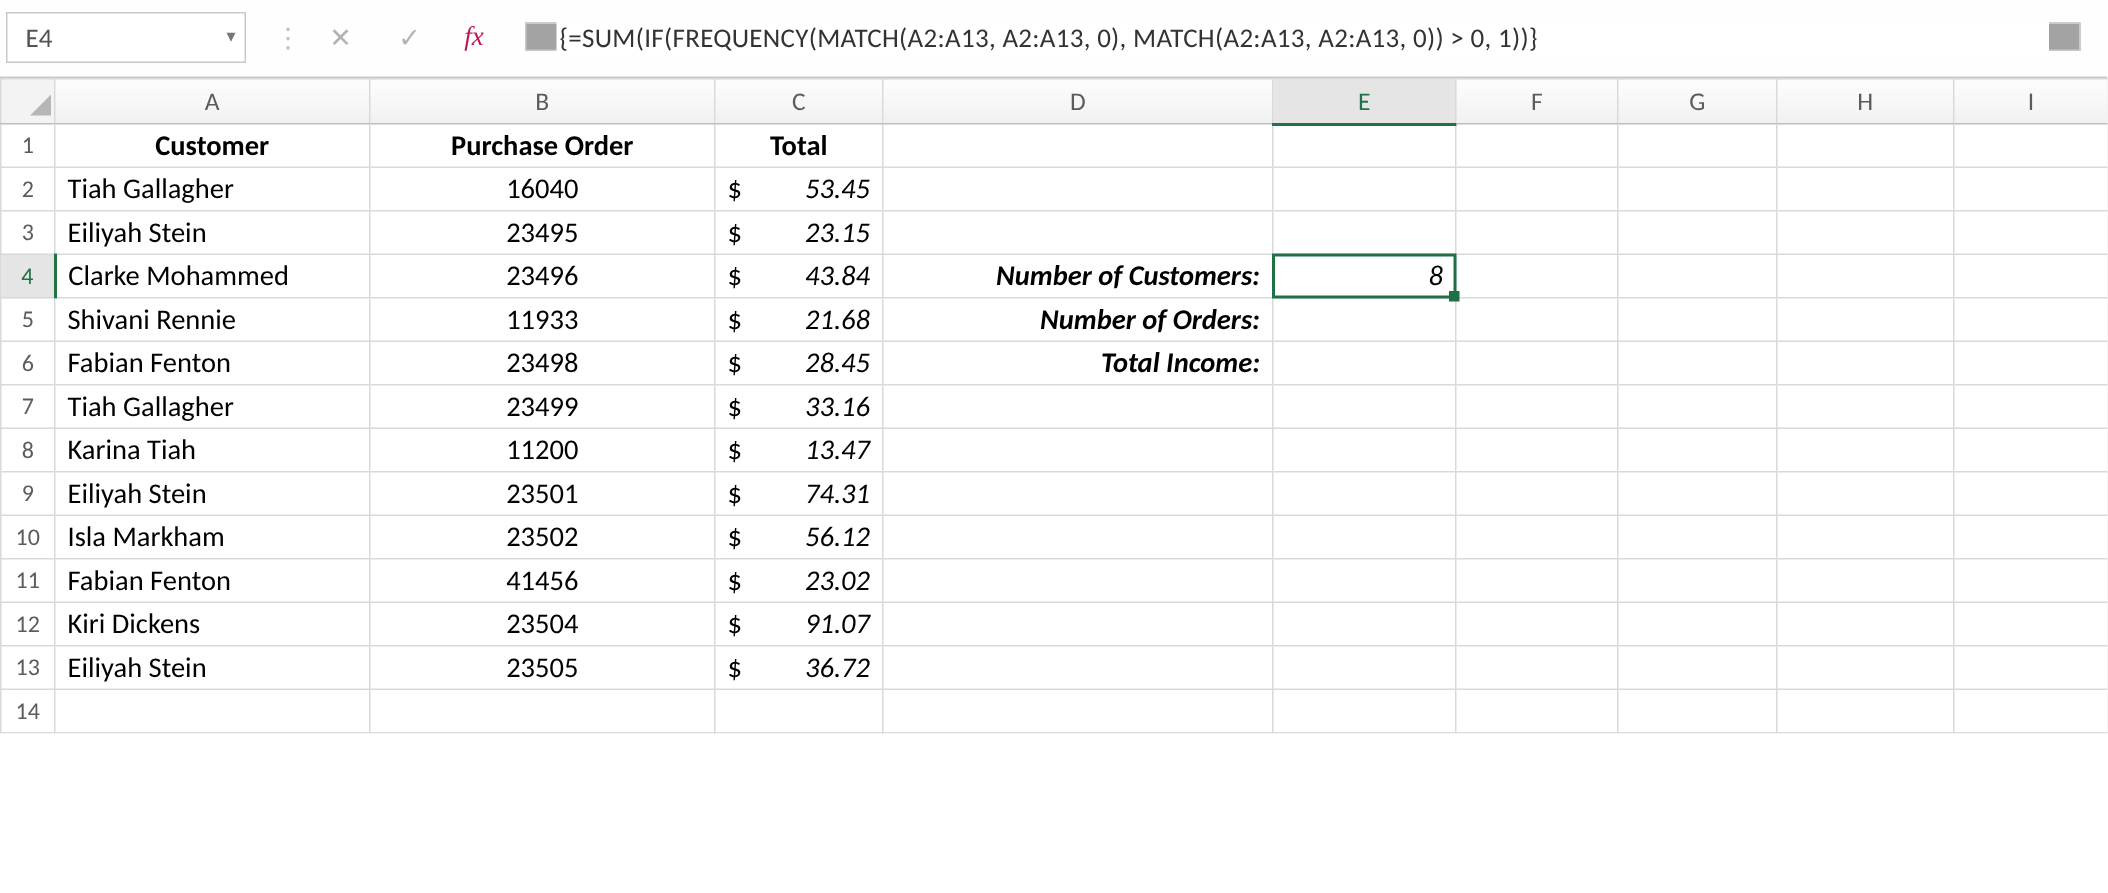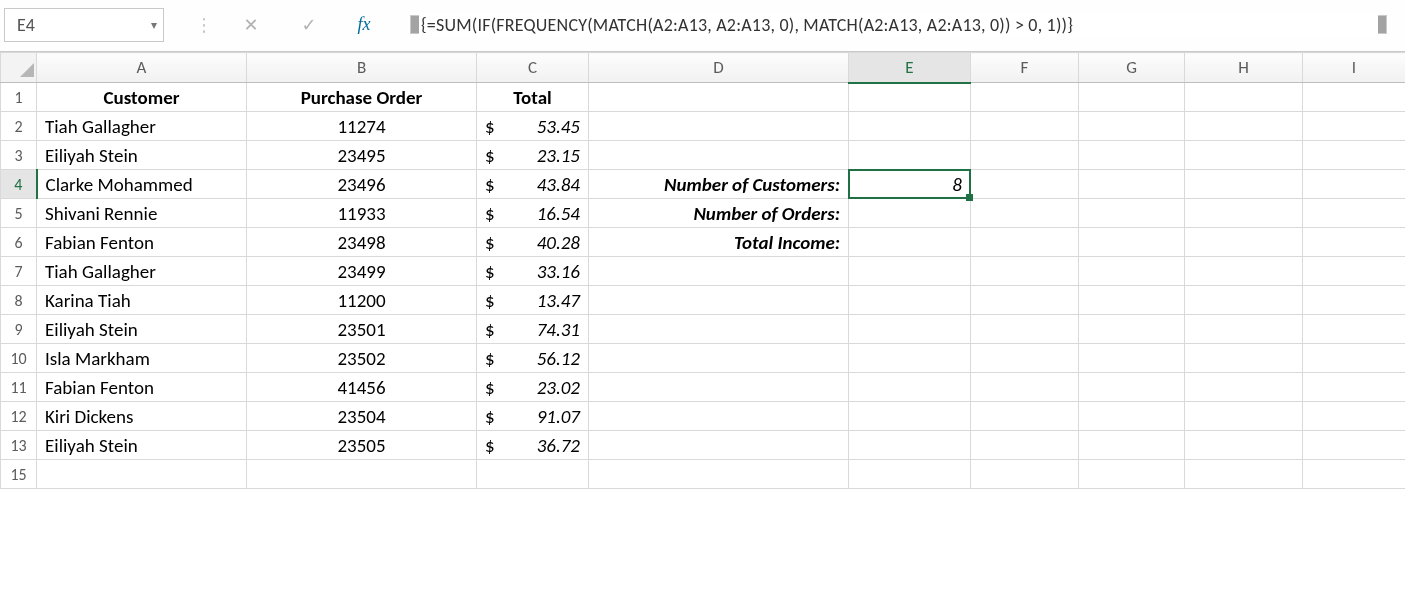--- a/index.html
+++ b/index.html
@@ -11,21 +11,21 @@
     color: #000;
     width: 1405px;
   }
   .formula-bar {
     display: flex;
     align-items: center;
     height: 52px;
     border-bottom: 1px solid #c9c9c9;
     background: #fefefe;
     padding: 6px 4px 8px 4px;
-    gap: 16px;
+    gap: 4px;
   }
   .name-box-wrap {
     display: flex;
     align-items: center;
     border: 1px solid #c9c9c9;
     background: #fff;
     width: 160px;
     height: 34px;
     padding: 0 6px 0 10px;
     margin-right: 14px;
@@ -54,31 +54,31 @@
     display: inline-flex;
     align-items: center;
     justify-content: center;
     color: #b3b3b3;
     cursor: default;
     font-size: 18px;
   }
   .fx-label {
     font-style: italic;
     font-family: "Times New Roman", serif;
-    color: #0369a1;
+    color: #be185d;
     font-size: 18px;
     padding-right: 6px;
   }
   .formula-input-wrap {
     flex: 1;
     display: flex;
     align-items: center;
     border: 1px solid #c9c9c9;
     height: 19px;
-    padding: 0 8px;
+    padding: 0 20px;
     margin-left: 6px;
     margin-right: 14px;
     background: #a3a3a3;
   }
   .formula-input {
     border: none;
     outline: none;
     font: inherit;
     width: 100%;
     color: #333;
@@ -262,21 +262,21 @@
           <td>
             <div class="cell"></div>
           </td>
         </tr>
         <tr>
           <th class="rowhdr">2</th>
           <td>
             <div class="cell">Tiah Gallagher</div>
           </td>
           <td>
-            <div class="cell center">11274</div>
+            <div class="cell center">16040</div>
           </td>
           <td class="currency">
             <div class="cell">
               <span class="cur-sym">$</span>
               <span class="cur-val">53.45</span>
             </div>
           </td>
           <td>
             <div class="cell"></div>
           </td>
@@ -366,21 +366,21 @@
           <th class="rowhdr">5</th>
           <td>
             <div class="cell">Shivani Rennie</div>
           </td>
           <td>
             <div class="cell center">11933</div>
           </td>
           <td class="currency">
             <div class="cell">
               <span class="cur-sym">$</span>
-              <span class="cur-val">16.54</span>
+              <span class="cur-val">21.68</span>
             </div>
           </td>
           <td>
             <div class="cell bold right">Number of Orders:</div>
           </td>
           <td>
             <div class="cell"></div>
           </td>
           <td>
             <div class="cell"></div>
@@ -399,21 +399,21 @@
           <th class="rowhdr">6</th>
           <td>
             <div class="cell">Fabian Fenton</div>
           </td>
           <td>
             <div class="cell center">23498</div>
           </td>
           <td class="currency">
             <div class="cell">
               <span class="cur-sym">$</span>
-              <span class="cur-val">40.28</span>
+              <span class="cur-val">28.45</span>
             </div>
           </td>
           <td>
             <div class="cell bold right">Total Income:</div>
           </td>
           <td>
             <div class="cell"></div>
           </td>
           <td>
             <div class="cell"></div>
@@ -653,21 +653,21 @@
             <div class="cell"></div>
           </td>
           <td>
             <div class="cell"></div>
           </td>
           <td>
             <div class="cell"></div>
           </td>
         </tr>
         <tr>
-          <th class="rowhdr">15</th>
+          <th class="rowhdr">14</th>
           <td>
             <div class="cell"></div>
           </td>
           <td>
             <div class="cell"></div>
           </td>
           <td>
             <div class="cell"></div>
           </td>
           <td>

